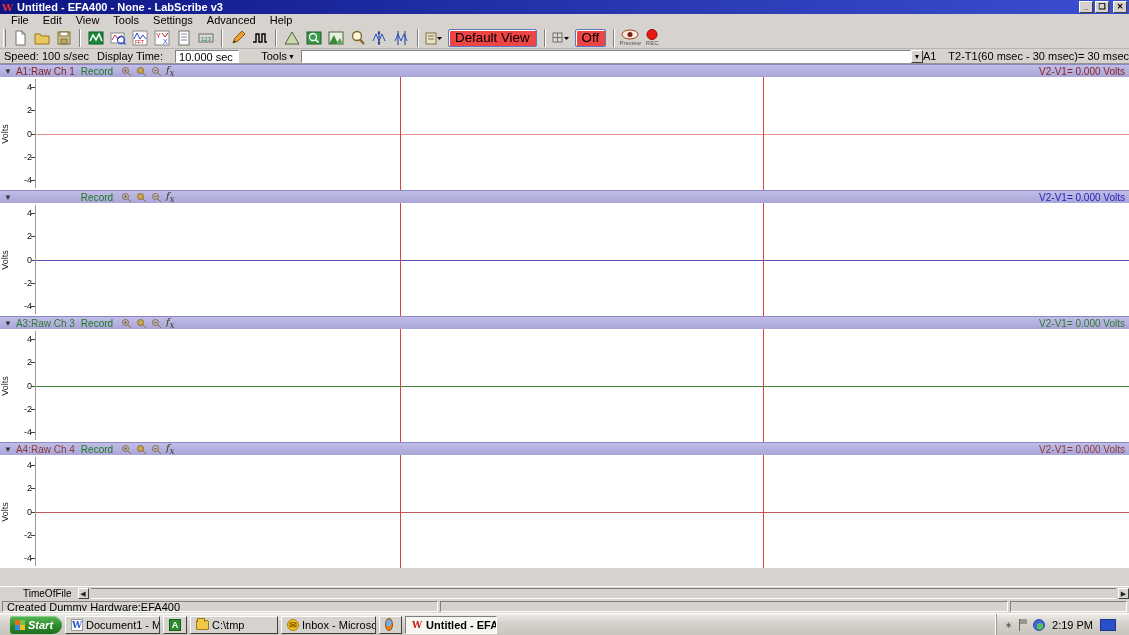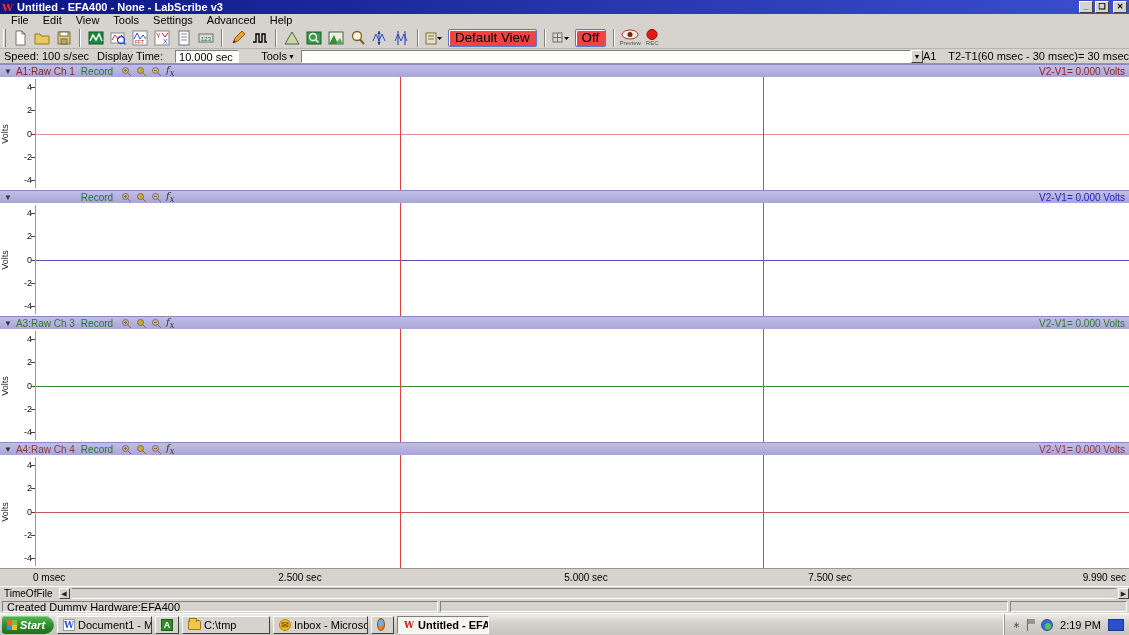--- a/index.html
+++ b/index.html
@@ -68,36 +68,36 @@
   .cur1 { left:400px; } .cur2 { left:763px; }
 
   
   .xaxis { position:absolute; left:0; top:568px; width:1129px; height:18px; background:#d6d3ce; border-top:1px solid #9a978f; }
   .xaxis span { position:absolute; top:3px; font-size:10px; white-space:nowrap; }
   .xl0 { left:33px; } .xl1 { left:300px; transform:translateX(-50%); } .xl2 { left:586px; transform:translateX(-50%); }
   .xl3 { left:830px; transform:translateX(-50%); } .xl4 { right:3px; }
 
   
   .timebar { position:absolute; left:0; top:586px; width:1129px; height:14px; background:#d6d3ce;
-    display:flex; align-items:center; border-top:1px solid #fff; }
+    display:flex; align-items:center; border-top:1px solid #fff;padding-left:19px; }
   .timebar .tb-label { font-size:10px; margin:0 6px 0 4px; }
   .tb-arrow { width:11px; height:11px; font-size:7px; line-height:10px; text-align:center; color:#222;
     background:#d6d3ce; border:1px solid; border-color:#fff #404040 #404040 #fff; }
   .tb-track { flex:1; height:11px; border-top:1px solid #808080; border-bottom:1px solid #fff; margin:0 2px; }
 
   
   .statusbar { position:absolute; left:0; top:600px; width:1129px; height:13px; background:#d6d3ce;
     display:flex; align-items:center; gap:2px; padding:0 2px; }
   .spanel { height:11px; border:1px solid; border-color:#808080 #fff #fff #808080; line-height:10px; padding:0 4px; white-space:nowrap; overflow:hidden; }
   .sp1 { width:436px; } .sp2 { width:568px; } .sp3 { flex:1; }
 
   
   .taskbar { position:absolute; left:0; top:613px; width:1129px; height:22px;
     background:linear-gradient(#eeede8,#d6d3ce 40%,#c8c5be); border-top:1px solid #fff;
-    display:flex; align-items:center; gap:3px; padding:0 2px; }
+    display:flex; align-items:center; gap:3px; padding:0 10px; }
   .startbtn { height:18px; padding:0 9px 0 5px; border-radius:3px 9px 9px 3px;
     background:linear-gradient(#58b558,#2d8a2d 55%,#1f6e1f); color:#fff; font-weight:bold; font-style:italic;
     display:flex; align-items:center; gap:3px; box-shadow:inset 0 1px 0 #8cd48c; }
   .winflag { width:10px; height:10px; display:grid; grid-template-columns:5px 5px; grid-template-rows:5px 5px; gap:0; }
   .winflag i { display:block; } .wf1{background:#e86a1a}.wf2{background:#7ac043}.wf3{background:#3a8ae8}.wf4{background:#f2c018}
   .taskbtn { height:18px; display:flex; align-items:center; gap:3px; padding:0 5px;
     background:#d6d3ce; border:1px solid; border-color:#fff #404040 #404040 #fff; font-size:11px; white-space:nowrap; overflow:hidden; }
   .taskbtn.active { background:#f6f5f1; border-color:#808080 #fff #fff #808080; font-weight:bold; }
   .ticon { width:12px; height:12px; flex:0 0 auto; display:flex; align-items:center; justify-content:center; font-size:9px; font-weight:bold; }
   .word-i { background:#fff; color:#2a5ad6; border:1px solid #999; font-family:"DejaVu Serif",serif; }
@@ -503,27 +503,20 @@
           <i class="tkmark t3"></i>
           <i class="tkmark t4"></i>
         <div class="yaxis-line"></div>
         <div class="baseline" style="background: rgb(200, 88, 88);"></div>
         <div class="cursor cur1"></div>
         <div class="cursor cur2"></div>
       </div>
     </div>
   </div>
 
-  <div class="xaxis">
-    <span class="xl0">0 msec</span>
-    <span class="xl1">2.500 sec</span>
-    <span class="xl2">5.000 sec</span>
-    <span class="xl3">7.500 sec</span>
-    <span class="xl4">9.990 sec</span>
-  </div>
 
   <div class="timebar">
     <span class="tb-label">TimeOfFile</span>
     <span class="tb-arrow">◀</span>
     <span class="tb-track"></span>
     <span class="tb-arrow">▶</span>
   </div>
 
   <div class="statusbar">
     <span class="spanel sp1">Created Dummy Hardware:EFA400</span>

